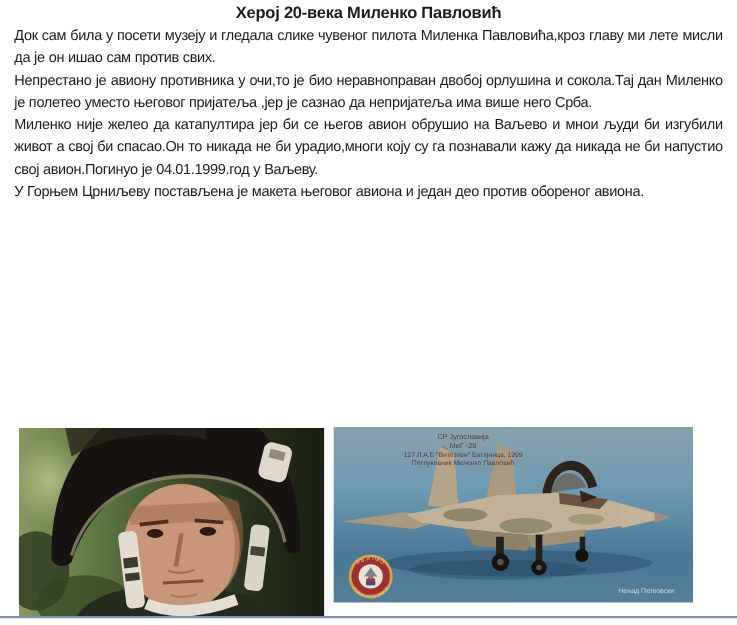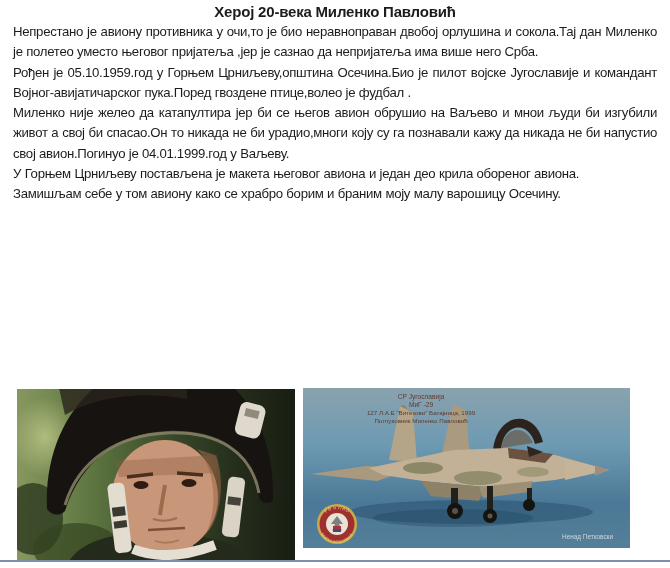--- a/index.html
+++ b/index.html
@@ -29,25 +29,24 @@
     background:#7b90aa;
   }
 </style>
 </head>
 <body>
 
 <div class="page">
 
   <div class="content">
     <h1 class="doc-title">Херој 20-века Миленко Павловић</h1>
+    <p>Док сам била у посети музеју и гледала слике чувеног пилота Миленка Павловића,кроз главу ми лете мисли да је он ишао сам против свих.</p>
     <p>Непрестано је авиону противника у очи,то је био неравноправан двобој орлушина и сокола.Тај дан Миленко је полетео уместо његовог пријатеља ,јер је сазнао да непријатеља има више него Срба.</p>
-    <p>Рођен је 05.10.1959.год у Горњем Црниљеву,општина Осечина.Био је пилот војске Југославије и командант Војног-авијатичарског пука.Поред гвоздене птице,волео је фудбал .</p>
     <p>Миленко није желео да катапултира јер би се његов авион обрушио на Ваљево и мнои људи би изгубили живот а свој би спасао.Он то никада не би урадио,многи коју су га познавали кажу да никада не би напустио свој авион.Погинуо је 04.01.1999.год у Ваљеву.</p>
-    <p>У Горњем Црниљеву постављена је макета његовог авиона и један део крила обореног авиона.</p>
-    <p>Замишљам себе у том авиону како се храбро борим и браним моју малу варошицу Осечину.</p>
+    <p>У Горњем Црниљеву постављена је макета његовог авиона и један део против обореног авиона.</p>
   </div>
 
   <div class="photo portrait">
     <svg width="278" height="172" viewBox="0 0 278 172" xmlns="http://www.w3.org/2000/svg">
       <defs>
         <linearGradient id="pbg" x1="0" y1="0" x2="1" y2="0">
           <stop offset="0" stop-color="#87985f"></stop>
           <stop offset="0.28" stop-color="#5c7440"></stop>
           <stop offset="0.55" stop-color="#39492a"></stop>
           <stop offset="0.8" stop-color="#242c1b"></stop>

